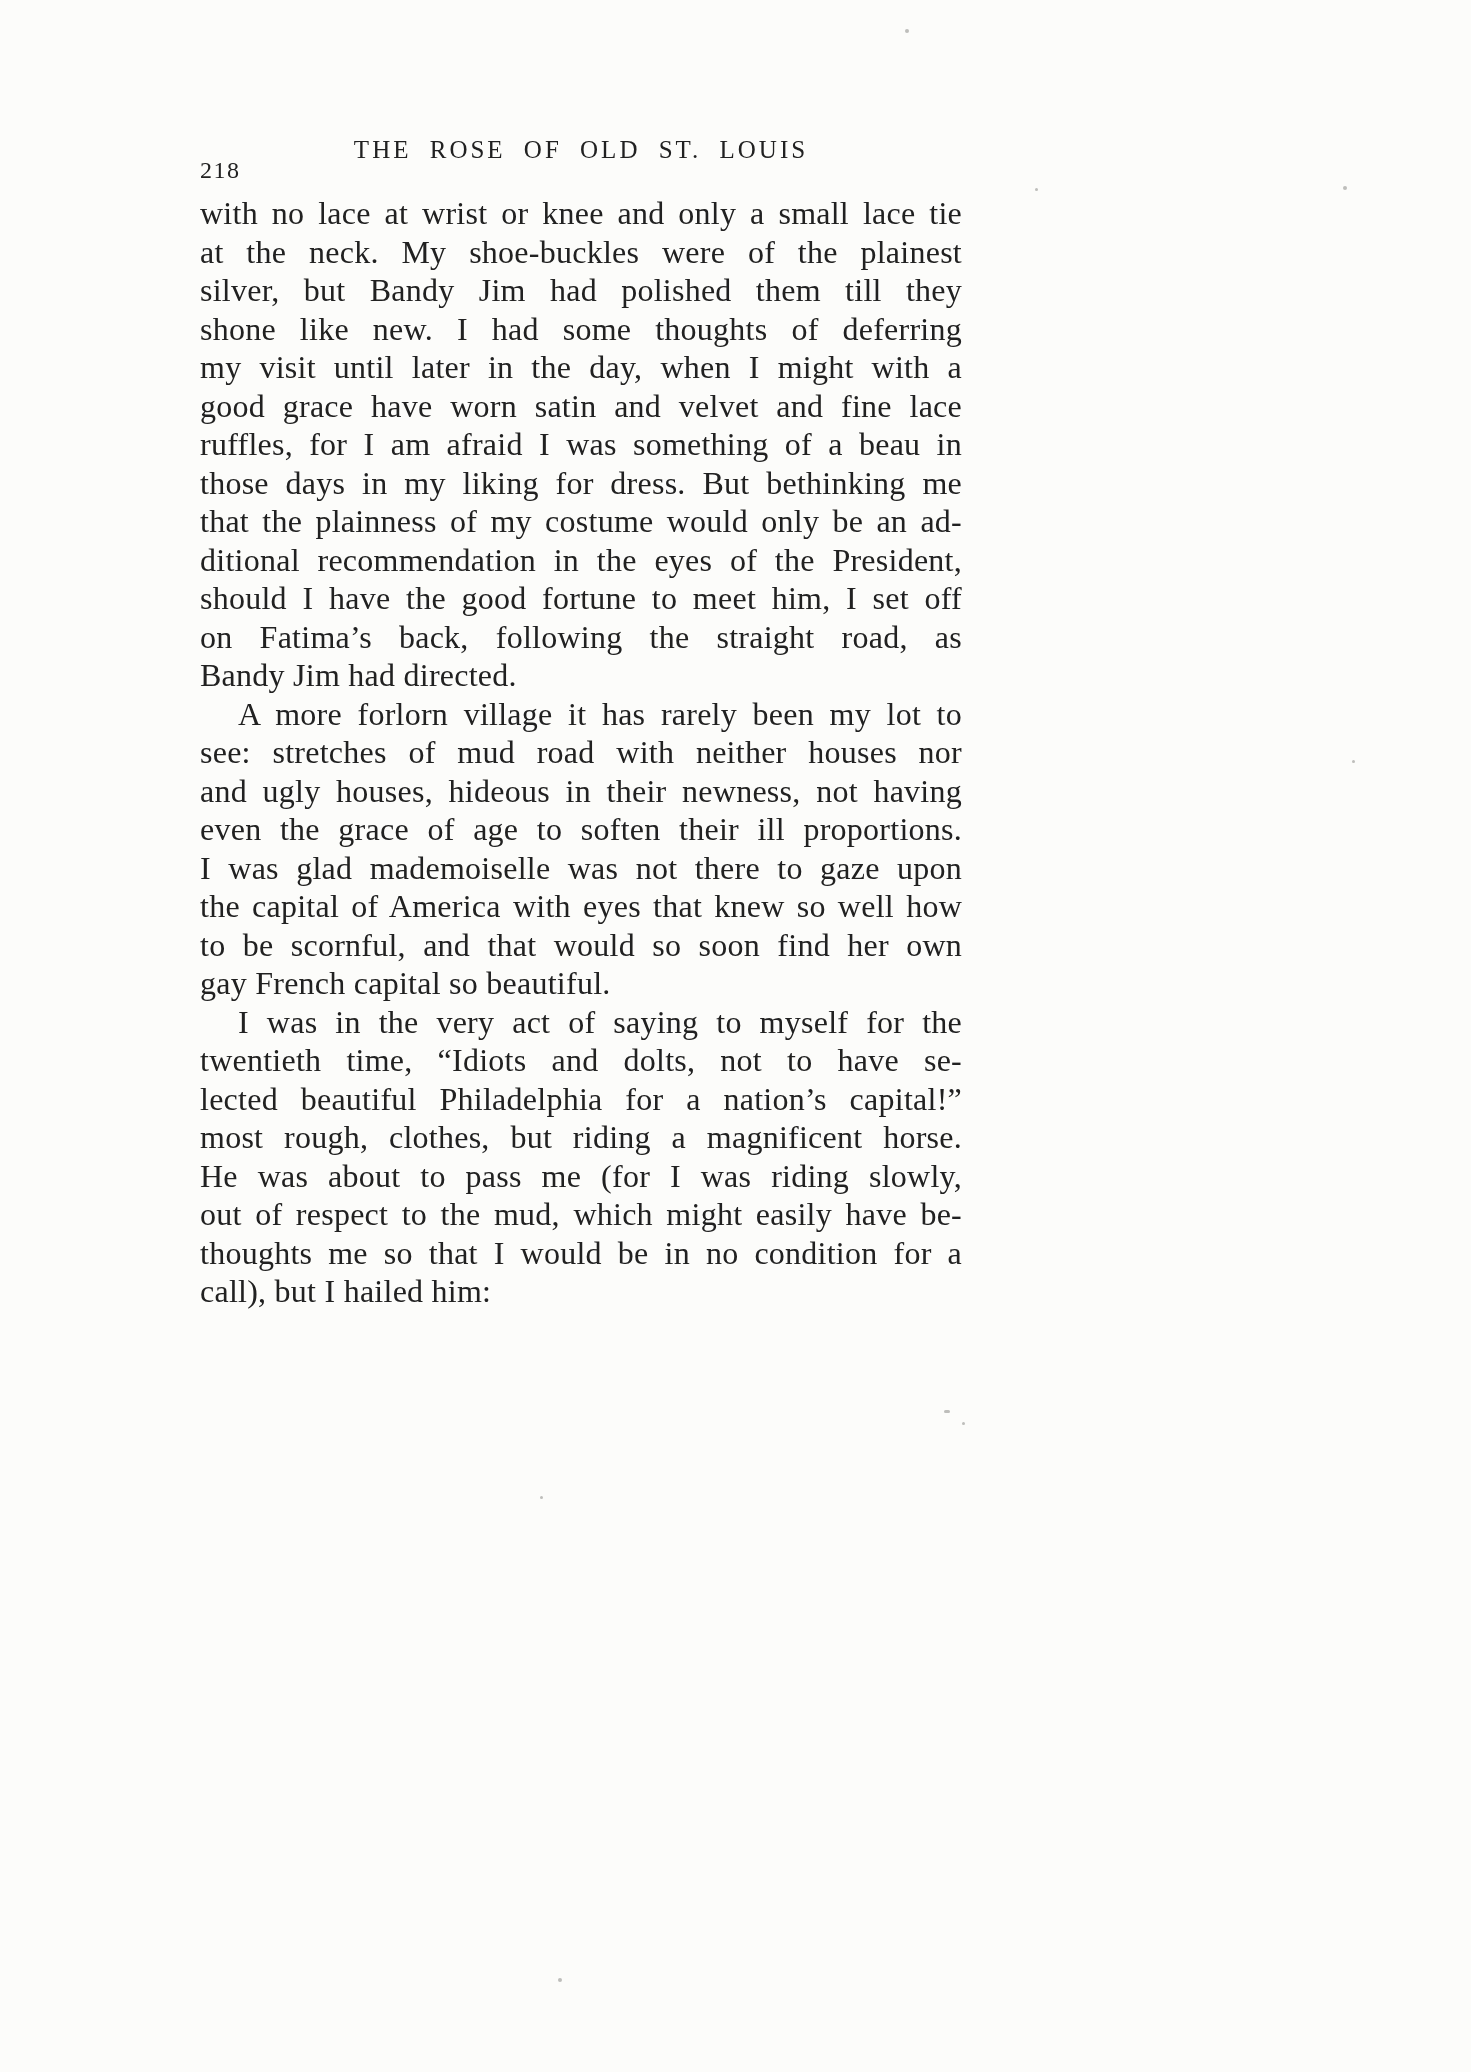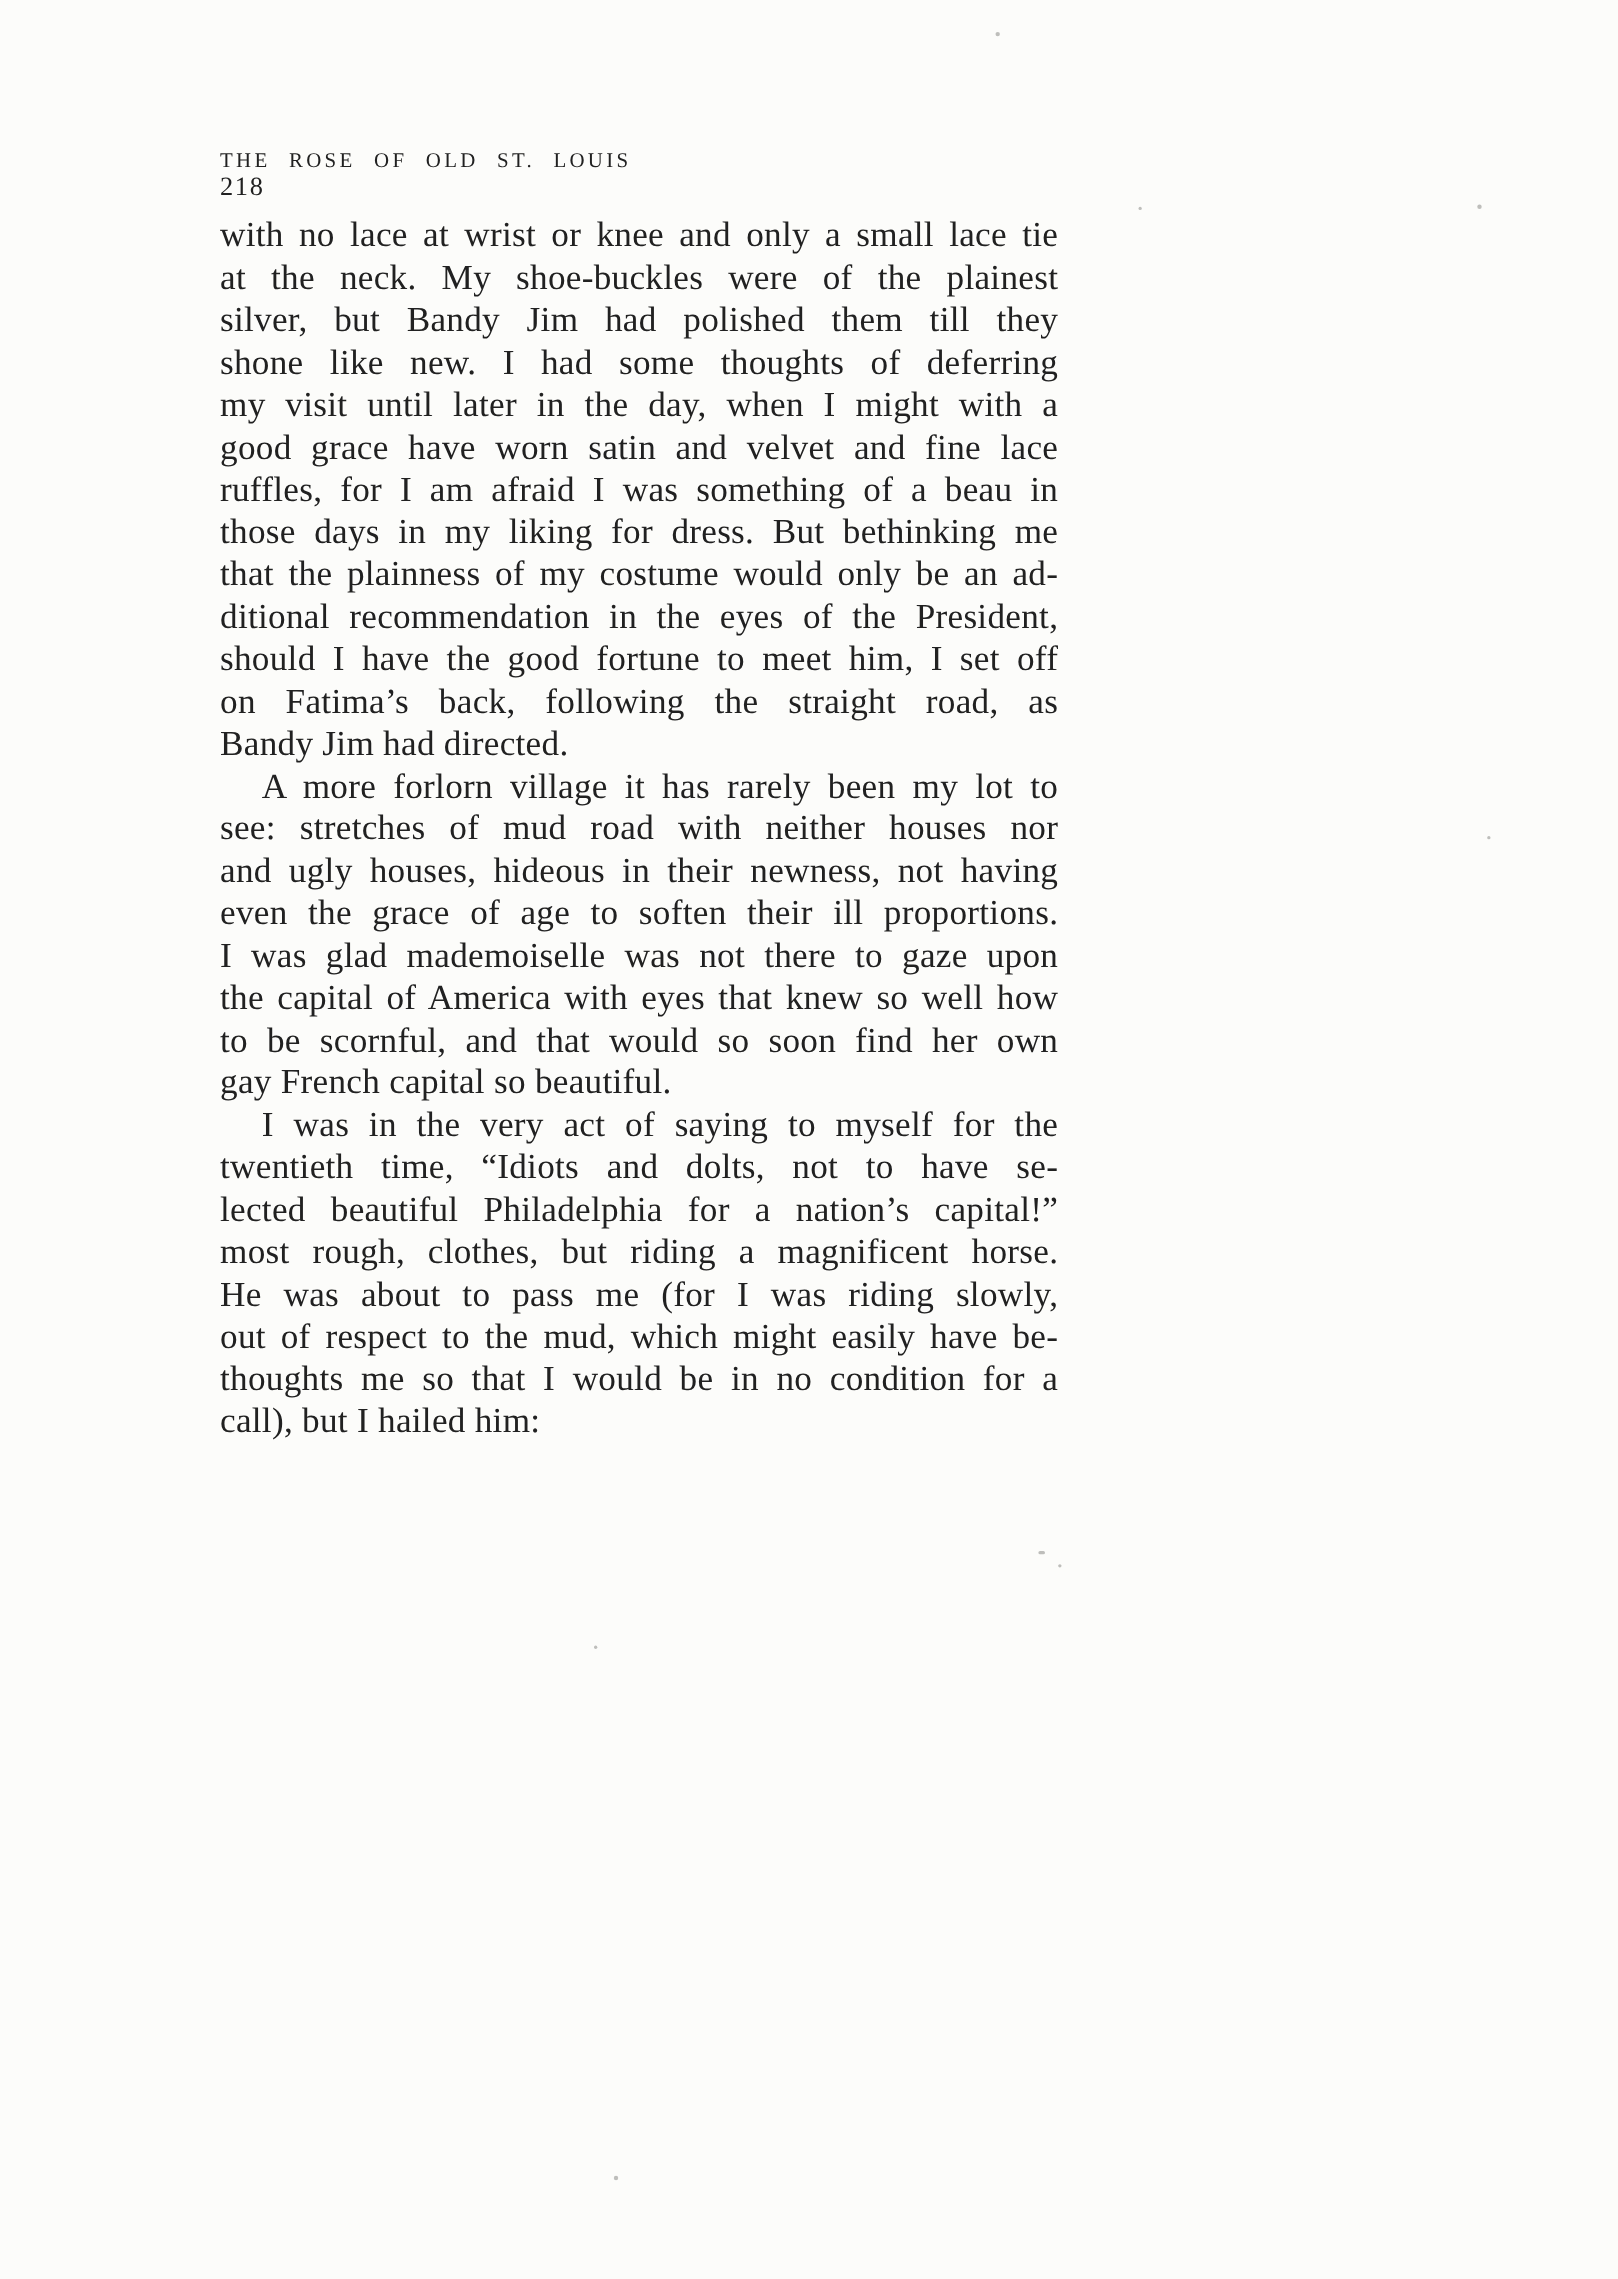--- a/index.html
+++ b/index.html
@@ -27,21 +27,22 @@
   .pagenum {
     position: absolute;
     left: 0;
     top: 2px;
     font-size: 24px;
     letter-spacing: 1.5px;
     margin-top: 19px;
   }
   .running-title {
     display: block;
-    font-size: 19px;
+    text-align: center;
+    font-size: 25px;
     letter-spacing: 3px;
     word-spacing: 9px;
     white-space: nowrap;
     font-family: Liberation Serif, serif;
   }
   .body-text {
     position: absolute;
     left: 200px;
     top: 194px;
     width: 762px;

